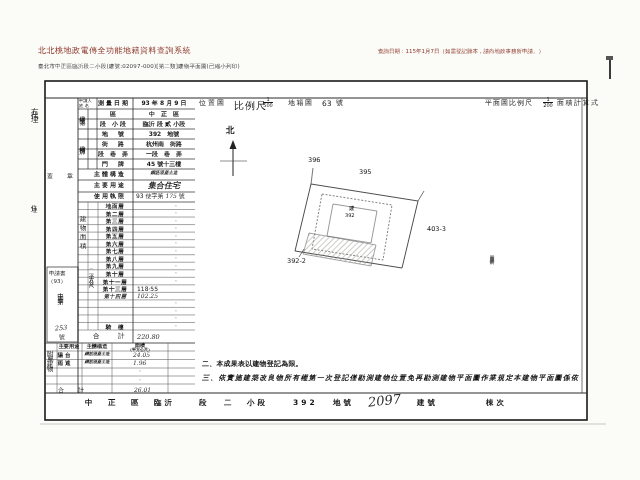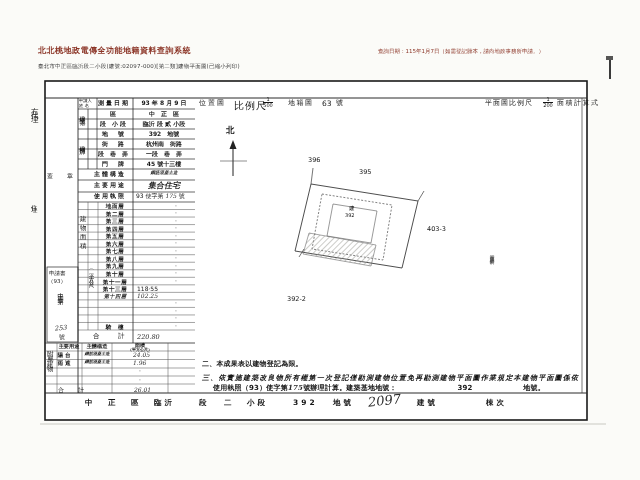--- a/index.html
+++ b/index.html
@@ -2,21 +2,21 @@
 <html><head>
 <meta charset="utf-8">
 <style>
   html,body{margin:0;padding:0;}
   .page{position:relative;width:640px;height:480px;background:#fbfbf8;overflow:hidden;
         font-family:"DejaVu Sans",sans-serif;color:#161616;}
   .t{position:absolute;white-space:nowrap;color:#161616;line-height:1.1;}
   .c{transform:translateX(-50%);font-weight:bold;}
   .v{writing-mode:vertical-rl;text-orientation:upright;}
   .hw{font-family:"DejaVu Serif",serif;font-style:italic;color:#2b2b2b;}
-  .sys{font-size:8px;font-weight:700;color:#8b3426;letter-spacing:.5px;}
+  .sys{font-size:8px;font-weight:400;color:#8b3426;letter-spacing:.5px;}
   .qdate{font-size:5.5px;color:#8b3426;}
   .docline{font-size:5.5px;color:#3c3c3c;letter-spacing:.2px;}
   .ftitle{font-size:12px;font-weight:700;letter-spacing:2.5px;}
   .lbl{font-size:6px;letter-spacing:2px;}
   .val{font-size:6px;}
   .note{font-size:7px;font-weight:600;letter-spacing:.2px;}
   .frac{position:absolute;text-align:center;font-size:5px;line-height:5px;width:14px;}
   .frac .bar{display:block;height:1px;background:#161616;margin:0 2px;}
   .stack{display:inline-block;vertical-align:middle;font-size:5.5px;line-height:5.5px;text-align:center;}
   svg{position:absolute;left:0;top:0;}
@@ -138,32 +138,27 @@
   <div class="t" style="left:485px;top:100px;font-size:7px;letter-spacing:1px;">平面圖比例尺</div>
   <div class="frac" style="left:541px;top:97px;">
     <span>1</span><span class="bar"></span><span>200</span>
   </div>
   <div class="t" style="left:557px;top:100px;font-size:7px;letter-spacing:1.5px;">面積計算式</div>
 
   <div class="t" style="left:226px;top:126px;font-size:8.5px;font-weight:600;">北</div>
   <div class="t" style="left:308px;top:157px;font-size:6.5px;">396</div>
   <div class="t" style="left:359px;top:169px;font-size:6.5px;">395</div>
   <div class="t" style="left:427px;top:226px;font-size:6.5px;">403-3</div>
-  <div class="t" style="left:287px;top:258px;font-size:6.5px;margin-top:38px;">392-2</div>
+  <div class="t" style="left:287px;top:258px;font-size:6.5px;">392-2</div>
   <div class="t" style="left:349px;top:205px;font-size:5.5px;">建</div>
   <div class="t" style="left:345px;top:213px;font-size:5px;">392</div>
   <div class="t v" style="left:489px;top:251px;font-size:4.8px;letter-spacing:1px;color:#3f3f3f;">平面圖詳如前</div>
 
   <div class="t note" style="left:202px;top:361px;">二、本成果表以建物登記為限。</div>
   <div class="t note" style="left:202px;top:375px;letter-spacing:1.2px;font-style:italic;">三、依實施建築改良物所有權第一次登記僅勘測建物位置免再勘測建物平面圖作業規定本建物平面圖係依</div>
-  <div class="t note" style="left:213px;top:384px;">
-    <span>使用執照（93）使字第</span><span class="hw">175</span><span>號辦理計算。建築基地地號：</span>
-    <span style="display:inline-block;width:58px;"></span><span>392</span>
-    <span style="display:inline-block;width:48px;"></span><span>地號。</span>
-  </div>
 
   <div class="t hw" style="left:368px;top:394px;font-size:13px;transform:rotate(-6deg);">2097</div>
   <div class="t" style="left:417px;top:399px;font-size:7.5px;font-weight:600;letter-spacing:3px;">建號</div>
   <div class="t" style="left:486px;top:399px;font-size:7.5px;font-weight:600;letter-spacing:3px;">棟次</div>
 
   <div id="gen">
       <div class="t lbl c" style="left: 114px; top: 99.5px;">測量日期</div>
       <div class="t val c" style="left: 164px; top: 99.5px; font-size: 6px;">93 年 8 月 9 日</div>
       <div class="t lbl c" style="left: 114px; top: 110.5px;">區</div>
       <div class="t val c" style="left: 164px; top: 110.5px; font-size: 6px;">中　正　區</div>

